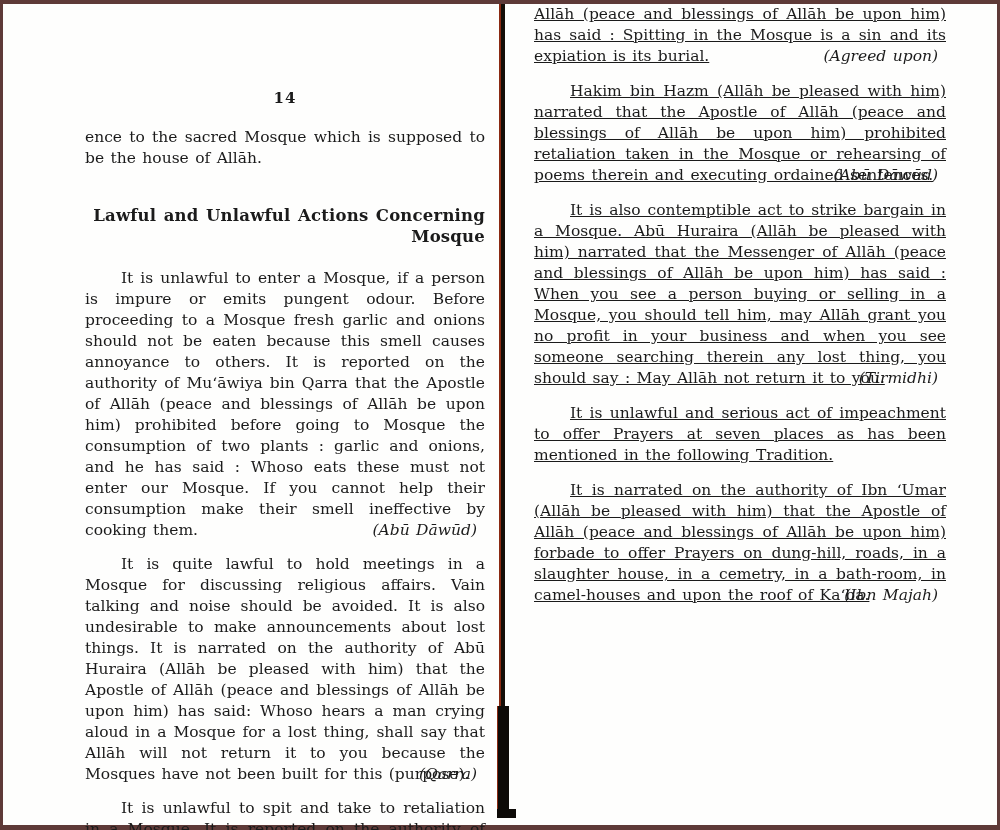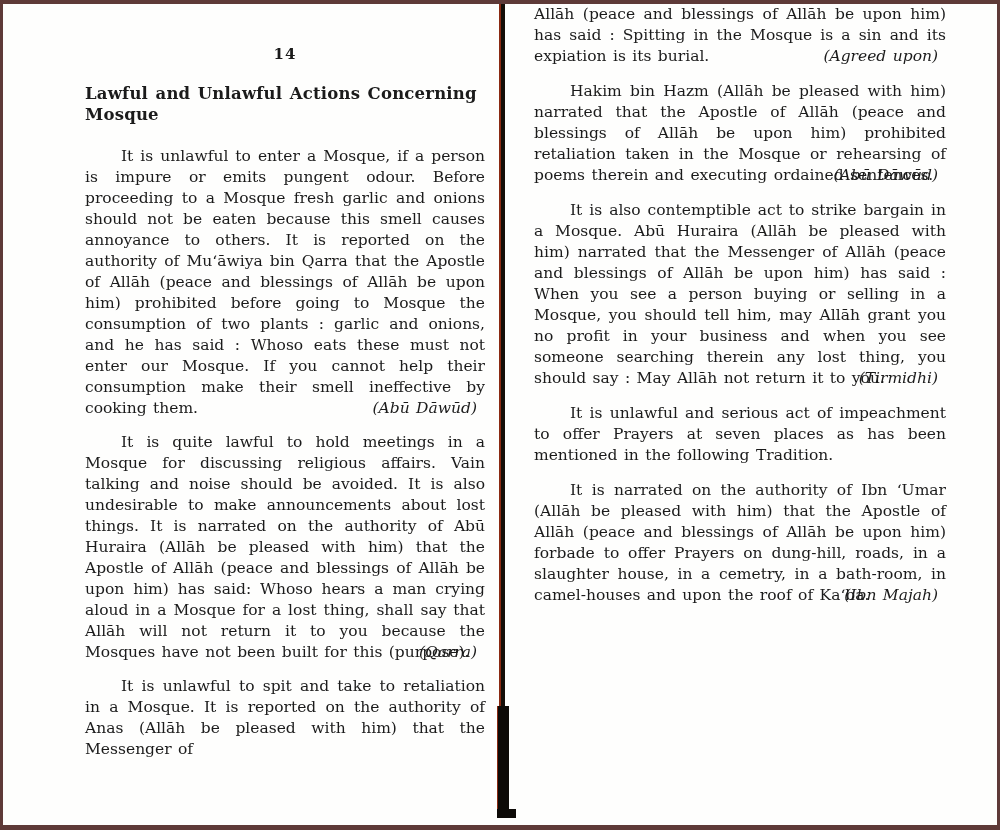--- a/index.html
+++ b/index.html
@@ -51,57 +51,58 @@
     word-spacing: 1.5px;
   }
   .page-left  { left: 85px;  width: 400px; }
   .page-right { left: 534px; width: 412px; }
   .page-number {
     text-align: center;
     font-size: 15px;
     letter-spacing: 1px;
     font-weight: bold;
   }
-  .page-left  .page-number { margin: 40px 0 18px 0; }
+  .page-left  .page-number { margin: 84px 0 18px 0; }
   .page-right .page-number { margin: 48px 0 14px 0; }
   .para {
     position: relative;
     margin: 0 0 13px 0;
     text-indent: 36px;
   }
   .para.cont { text-indent: 0; }
-  .page-right .para { margin-bottom: 14px; }
+  .page-right .para { margin-bottom: 14px; text-decoration: underline; }
   .attr {
     position: absolute;
     right: 8px; bottom: 0;
     font-style: italic;
     text-indent: 0;
     white-space: nowrap;
   }
   .heading {
     font-size: 16.5px;
     font-weight: bold;
-    margin: 17px 0 21px 0;
-    text-align: left;
+    margin: 36px 0 21px 0;
+    text-align: right;
     text-indent: 0;
     letter-spacing: 0.2px;
   }
 </style>
 </head>
 <body>
 
 <div class="scan-frame"></div>
 
 <div class="divider-main"></div>
 <div class="divider-bottom"></div>
 <div class="divider-foot"></div>
 
 <div class="page-col page-left">
   <div class="page-number">14</div>
 
+  <p class="para cont">ence to the sacred Mosque which is supposed to be the house of Allāh.</p>
 
   <h2 class="heading">Lawful and Unlawful Actions Concerning Mosque</h2>
 
   <div class="para">
     <span>It is unlawful to enter a Mosque, if a person is impure or emits pungent odour.  Before proceeding to a Mosque fresh garlic and onions should not be eaten because this smell causes annoyance to others. It is reported on the authority of Muʻāwiya bin Qarra that the Apostle of Allāh (peace and blessings of Allāh be upon him) prohibited before going to Mosque the consumption of two plants : garlic and onions, and he has said : Whoso eats these must not enter our Mosque.  If you cannot help their consumption make their smell ineffective by cooking them.</span>
     <span class="attr">(Abū Dāwūd)</span>
   </div>
 
   <div class="para">
     <span>It is quite lawful to hold meetings in a Mosque for discussing religious affairs.  Vain talking and noise should be avoided.  It is also undesirable to make announcements about lost things.  It is narrated on the authority of Abū Huraira (Allāh be pleased with him) that the Apostle of Allāh (peace and blessings of Allāh be upon him) has said: Whoso hears a man crying aloud in a Mosque for a lost thing, shall say that Allāh will not return it to you because the Mosques have not been built for this (purpose).</span>

